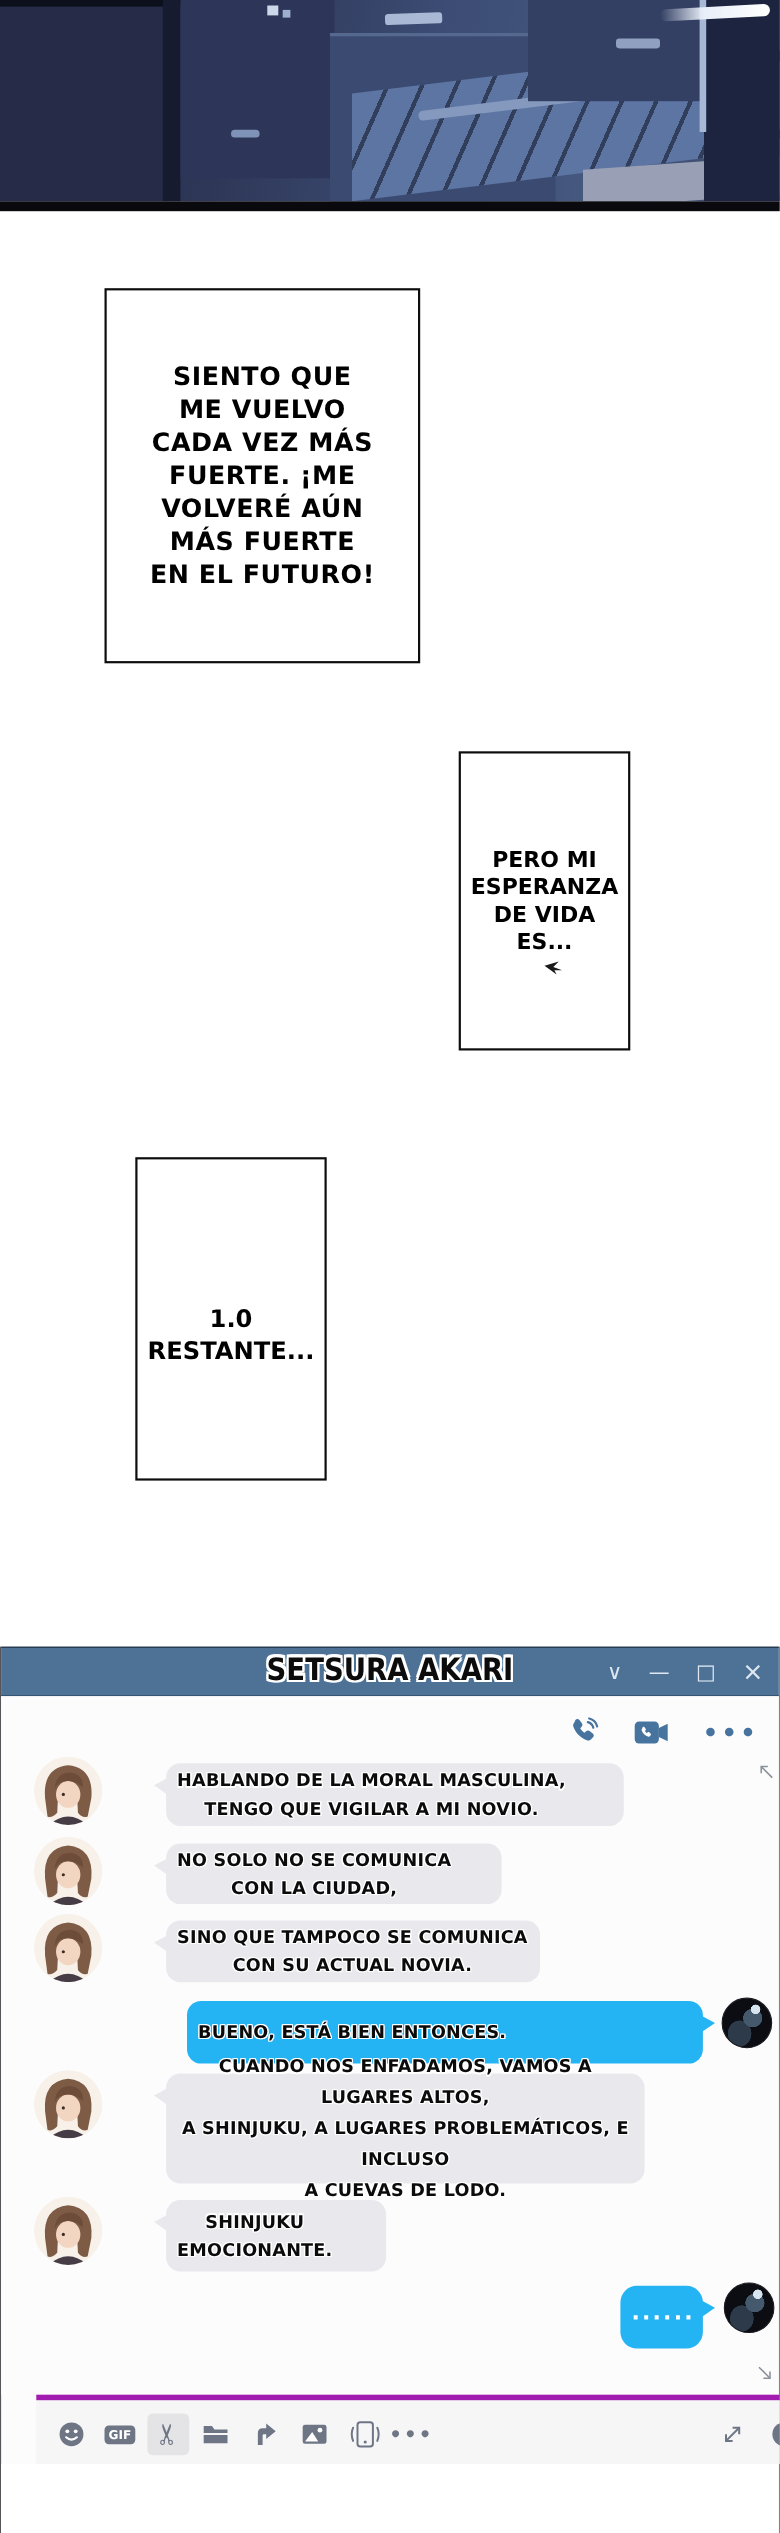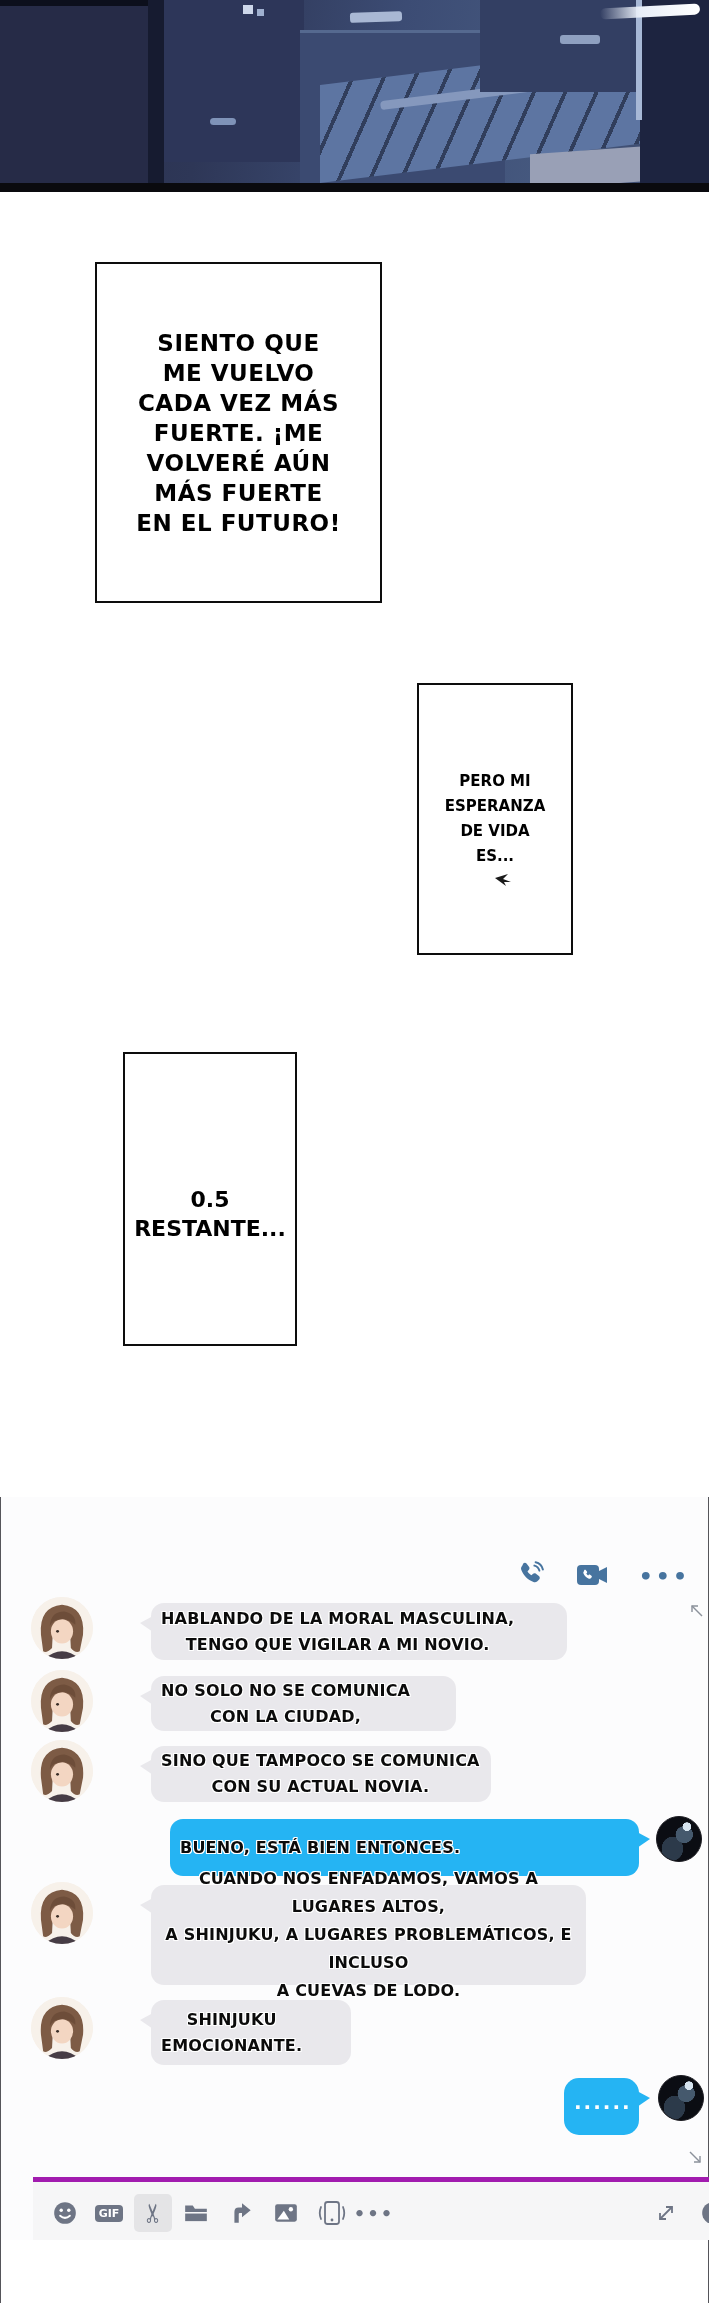--- a/index.html
+++ b/index.html
@@ -10,21 +10,21 @@
   .illustration{position:absolute;left:0;top:0;width:709px;height:183px;overflow:hidden;
     background:linear-gradient(100deg,#272c49 0%,#2e3757 30%,#3c4c74 55%,#46597f 78%,#3a4668 100%);}
   .ill{position:absolute;}
   .black-bar{position:absolute;left:0;top:183px;width:709px;height:9px;background:#0a0a0e;}
 
   
   .panel{position:absolute;background:#ffffff;border:2px solid #0d0d0d;
          display:flex;align-items:center;justify-content:center;text-align:center;
          font-weight:bold;color:#000000;white-space:pre-line;box-sizing:border-box;}
   .panel1{left:95px;top:262px;width:287px;height:341px;font-size:23px;line-height:30px;letter-spacing:.5px;}
-  .panel2{left:417px;top:683px;width:156px;height:272px;font-size:15px;line-height:25px;}
+  .panel2{left:417px;top:683px;width:156px;height:272px;font-size:20px;line-height:25px;}
   .panel3{left:123px;top:1052px;width:174px;height:294px;font-size:22px;line-height:29px;padding-top:30px;}
 
   .cursor{position:absolute;left:494px;top:872px;filter:blur(.5px);}
 
   
   .chat-window{position:absolute;left:0;top:1497px;width:709px;height:806px;box-sizing:border-box;
                border-left:1px solid #55555a;border-right:1px solid #55555a;background:#fcfcfd;}
   .titlebar{position:absolute;left:0;top:0;width:100%;height:45px;background:#4d7296;
             border-top:1px solid #22303f;border-bottom:1px solid #33506e;box-sizing:border-box;}
   .title{position:absolute;left:0;right:0;top:5px;text-align:center;font-size:25px;font-weight:800;
@@ -110,32 +110,41 @@
 MÁS FUERTE
 EN EL FUTURO!</span>
   </div>
   <div class="panel panel2">
     <span>PERO MI
 ESPERANZA
 DE VIDA
 ES...</span>
   </div>
   <div class="panel panel3">
-    <span>0.5
+    <span>1.0
 RESTANTE...</span>
   </div>
 
   <div class="cursor">
     <svg width="18" height="14" viewBox="0 0 18 14">
         <path d="M1 5 L14 1 L9 6 L17 9 L10 9 L12 13 Z" fill="#1a1a1a"></path>
       </svg>
   </div>
 
   <div class="chat-window">
 
+    <div class="titlebar">
+      <div class="title">SETSURA AKARI</div>
+      <div class="win-controls">
+        <span class="win-btn">∨</span>
+        <span class="win-btn">—</span>
+        <span class="win-btn">□</span>
+        <span class="win-btn" style="font-size:23px;">×</span>
+      </div>
+    </div>
 
     <div class="msg-area">
 
       <div class="call-row">
         <span>
           <svg width="30" height="30" viewBox="0 0 24 24">
               <path fill="#47749f" d="M6.6 2.8c.8-.8 2.1-.7 2.8.2l1.8 2.3c.6.8.5 1.9-.2 2.6l-1 1c.5 1.2 2 2.7 3.2 3.2l1-1c.7-.7 1.8-.8 2.6-.2l2.3 1.8c.9.7 1 2 .2 2.8l-1.4 1.4c-.8.8-2 1.1-3.1.7-4.6-1.7-8.1-5.2-9.8-9.8-.4-1.1-.1-2.3.7-3.1z"></path>
               <path fill="none" stroke="#47749f" stroke-width="1.6" stroke-linecap="round" d="M15.5 4.5c2 .5 3.5 2 4 4M16.5 1.8c3 .7 5.1 2.8 5.8 5.8"></path>
             </svg>
         </span>

